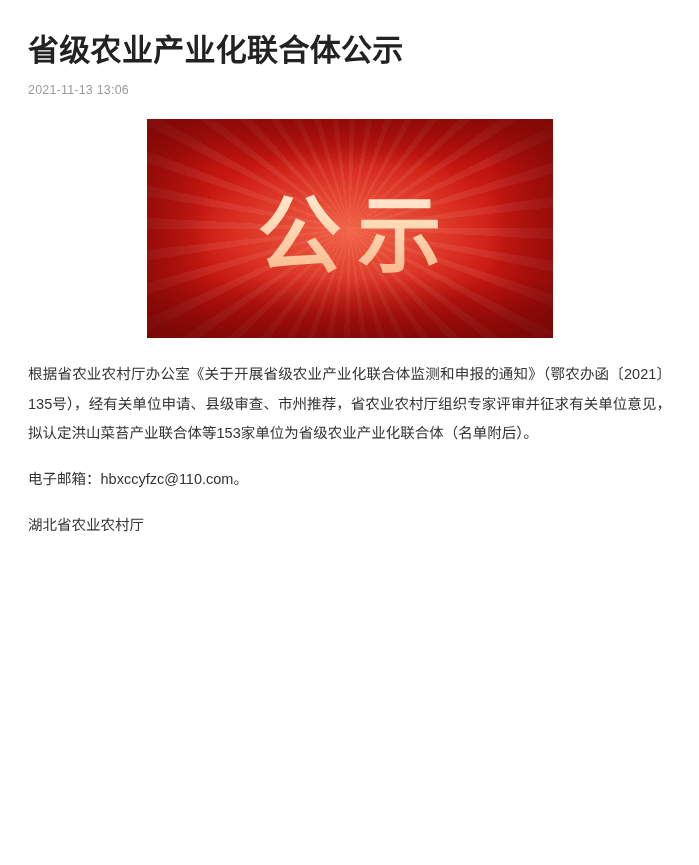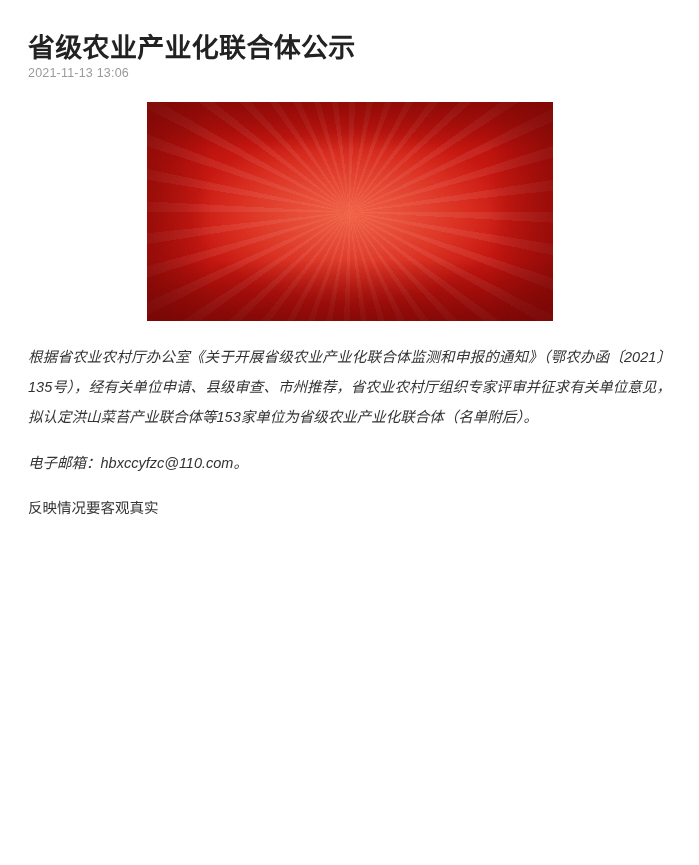--- a/index.html
+++ b/index.html
@@ -14,31 +14,31 @@
     font-family: "Liberation Sans", "DejaVu Sans", sans-serif;
     color: #333333;
     -webkit-font-smoothing: antialiased;
   }
   .page {
     width: 699px;
     box-sizing: border-box;
     padding: 26px 28px 30px 28px;
   }
   .article-title {
-    font-size: 27px;
+    font-size: 31px;
     font-weight: bold;
     color: #222222;
     line-height: 1.35;
     margin: 4px 0 0 0;
     letter-spacing: 0.3px;
   }
   .article-meta {
     font-size: 12.5px;
     color: #9a9a9a;
-    margin-top: 0;
+    margin-top: 11px;
     margin-bottom: 0;
     letter-spacing: 0.2px;
   }
   .figure-wrap {
     margin: 22px 0 6px 0;
     text-align: center;
   }
   .notice-banner {
     display: inline-block;
     position: relative;
@@ -97,21 +97,20 @@
     -webkit-text-fill-color: transparent;
   }
   .body-text p {
     font-size: 14.5px;
     line-height: 2.05;
     color: #333333;
     margin: 0 0 16px 0;
     text-align: justify;
     text-justify: inter-ideograph;
     text-indent: 0;
-    font-style: italic;
   }
   .body-text p.first-para {
     margin-top: 22px;
   }
   .signature {
     margin-top: 2px;
   }
   .signature p {
     font-size: 14.5px;
     line-height: 2.05;
@@ -126,25 +125,26 @@
 
   <h1 class="article-title">省级农业产业化联合体公示</h1>
 
   <div class="article-meta">2021-11-13 13:06</div>
 
   <div class="figure-wrap">
     <div class="notice-banner">
       <div class="rays"></div>
       <div class="glow"></div>
       <div class="edge-dark"></div>
+      <div class="banner-text">公示</div>
     </div>
   </div>
 
   <div class="body-text">
     <p class="first-para">根据省农业农村厅办公室《关于开展省级农业产业化联合体监测和申报的通知》（鄂农办函〔2021〕135号），经有关单位申请、县级审查、市州推荐，省农业农村厅组织专家评审并征求有关单位意见，拟认定洪山菜苔产业联合体等153家单位为省级农业产业化联合体（名单附后）。</p>
     <p>电子邮箱：hbxccyfzc@110.com。</p>
   </div>
 
   <div class="signature">
-    <p>反映情况要客观真实</p>
+    <p>湖北省农业农村厅</p>
   </div>
 
 </div>
 
 </body></html>

